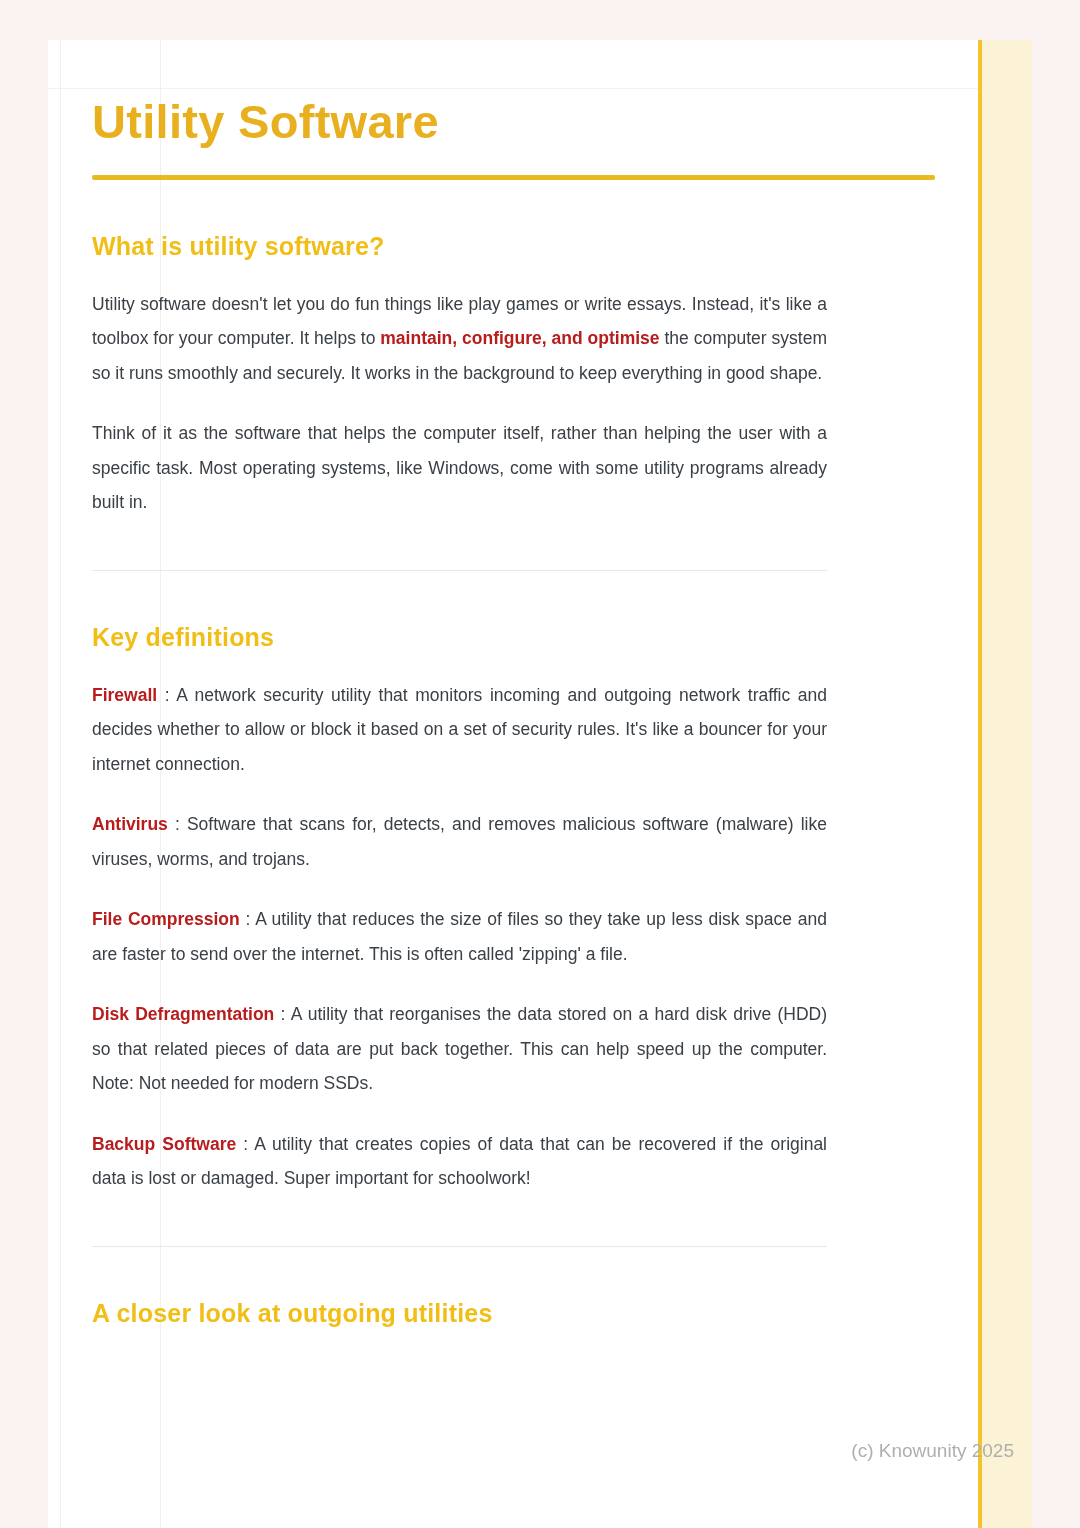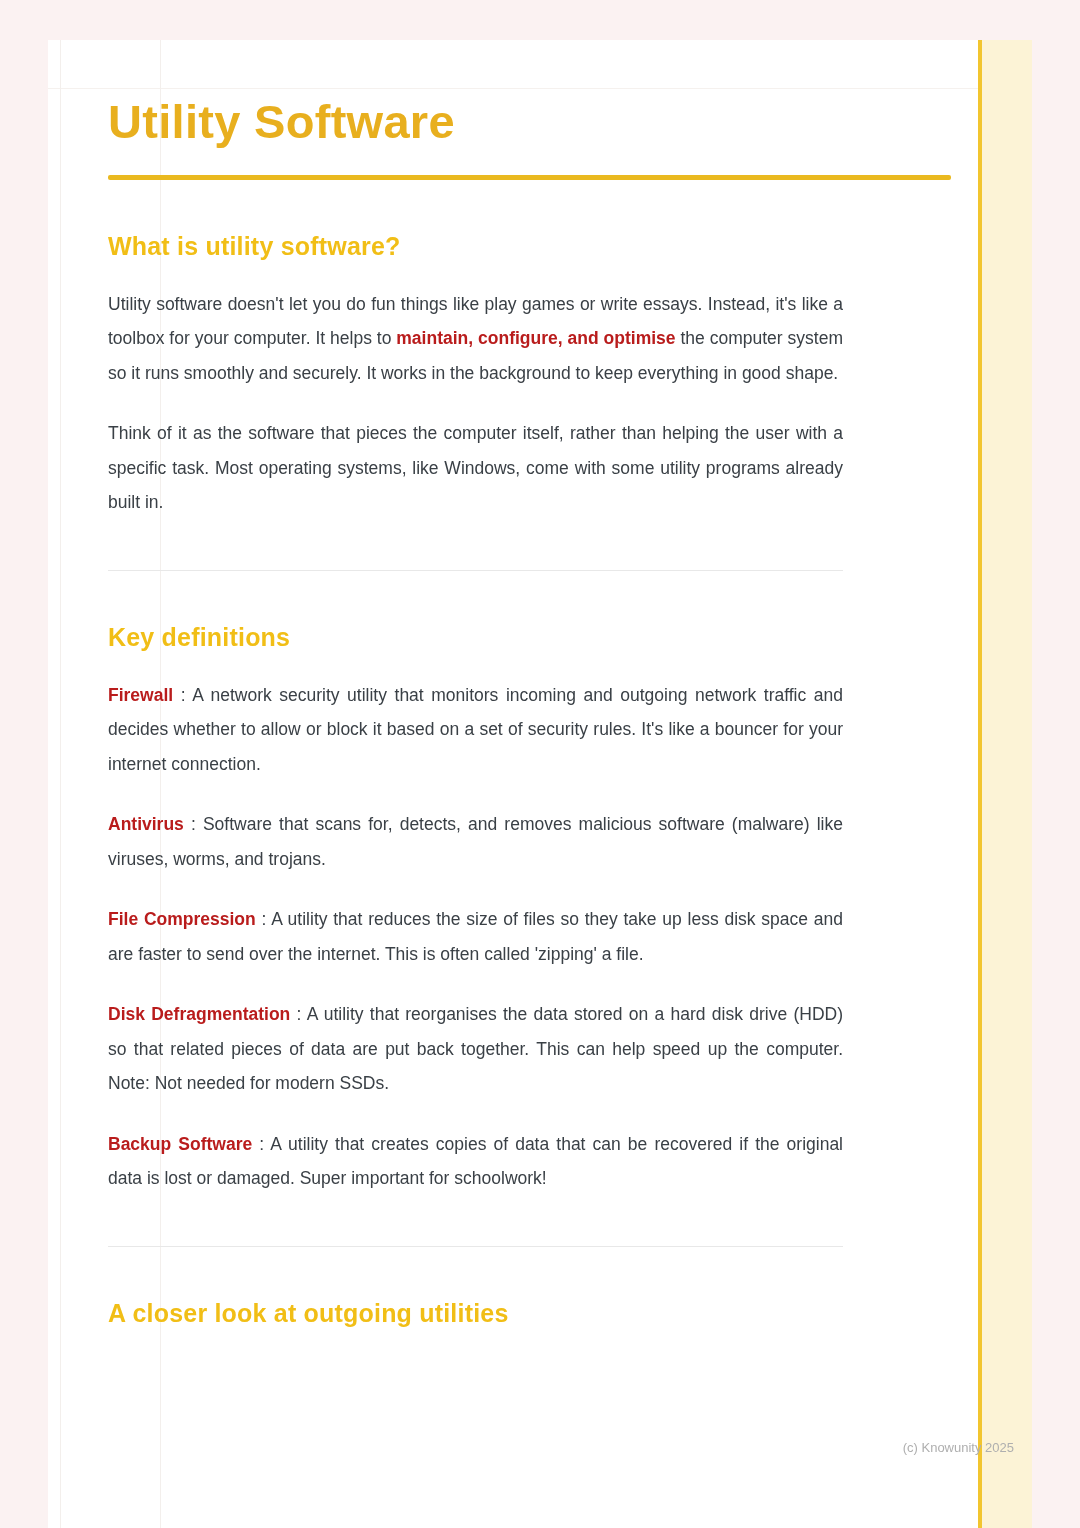--- a/index.html
+++ b/index.html
@@ -29,21 +29,21 @@
     width: 1px; height: 100%; background: #F3EFEC;
   }
   .accent-strip {
     position: absolute; right: 0; top: 0;
     width: 54px; height: 100%;
     background: #FCF3D6;
     border-left: 4px solid #F2C52F;
   }
   .content {
     position: absolute;
-    left: 60px; top: 0;
+    left: 44px; top: 0;
     width: 843px;
   }
   h1.page-title {
     margin-top: 56px;
     font-size: 47px;
     line-height: 1.12;
     font-weight: bold;
     letter-spacing: 0.3px;
     color: #E8AF1E;
   }
@@ -71,21 +71,21 @@
   .b { font-weight: bold; color: #b91c1c; }
   .i { }
   .divider {
     width: 735px; height: 1px;
     background: #E8E8E8;
     margin-top: 50px;
   }
   .footer-credit {
     position: absolute;
     right: 66px; top: 1440px;
-    font-size: 13px;
+    font-size: 19px;
     color: #AFAFAF;
     z-index: 5;
   }
 </style>
 </head>
 <body>
 
 <div class="note-card">
   <div class="guide-h"></div>
   <div class="guide-v1"></div>
@@ -93,21 +93,21 @@
   <div class="accent-strip"></div>
 
   <div class="content">
     <h1 class="page-title">Utility Software</h1>
     <div class="title-underline"></div>
 
     <section>
       <h2 class="section-heading">What is utility software?</h2>
       <div>
           <p class="para"><span>Utility software doesn't let you do fun things like play games or write essays. Instead, it's like a toolbox for your computer. It helps to </span><span class="b">maintain, configure, and optimise</span><span> the computer system so it runs smoothly and securely. It works in the background to keep everything in good shape.</span></p>
-          <p class="para"><span>Think of it as the software that pieces the </span><span class="i">computer</span><span> itself, rather than helping the </span><span class="i">user</span><span> with a specific task. Most operating systems, like Windows, come with some utility programs already built in.</span></p>
+          <p class="para"><span>Think of it as the software that helps the </span><span class="i">computer</span><span> itself, rather than helping the </span><span class="i">user</span><span> with a specific task. Most operating systems, like Windows, come with some utility programs already built in.</span></p>
         </div>
     </section>
 
     <div class="divider"></div>
 
     <section>
       <h2 class="section-heading">Key definitions</h2>
       <div>
           <p class="para"><span class="b">Firewall</span><span> : A network security utility that monitors incoming and outgoing network traffic and decides whether to allow or block it based on a set of security rules. It's like a bouncer for your internet connection.</span></p>
           <p class="para"><span class="b">Antivirus</span><span> : Software that scans for, detects, and removes malicious software (malware) like viruses, worms, and trojans.</span></p>

